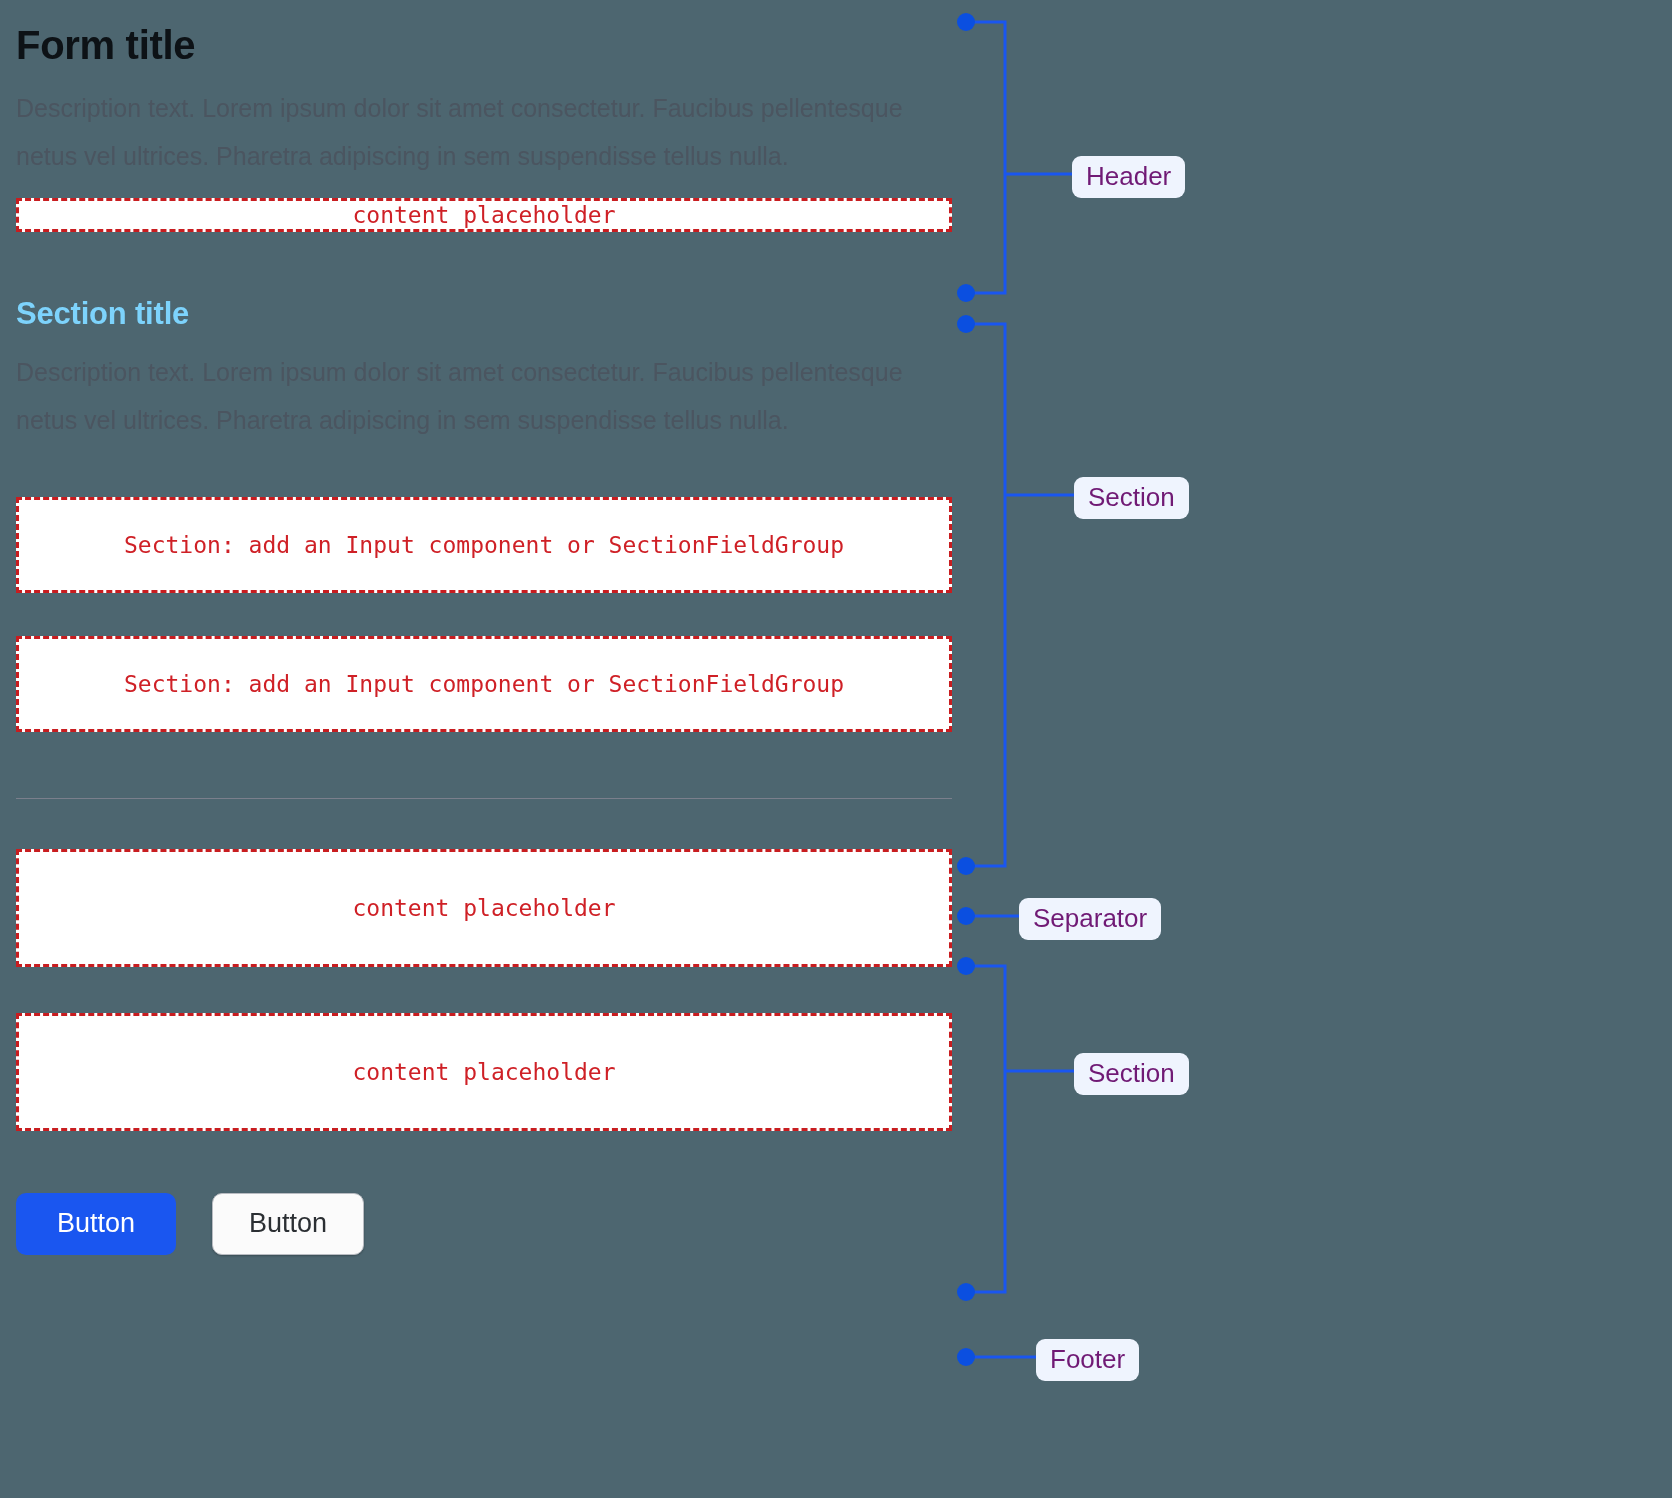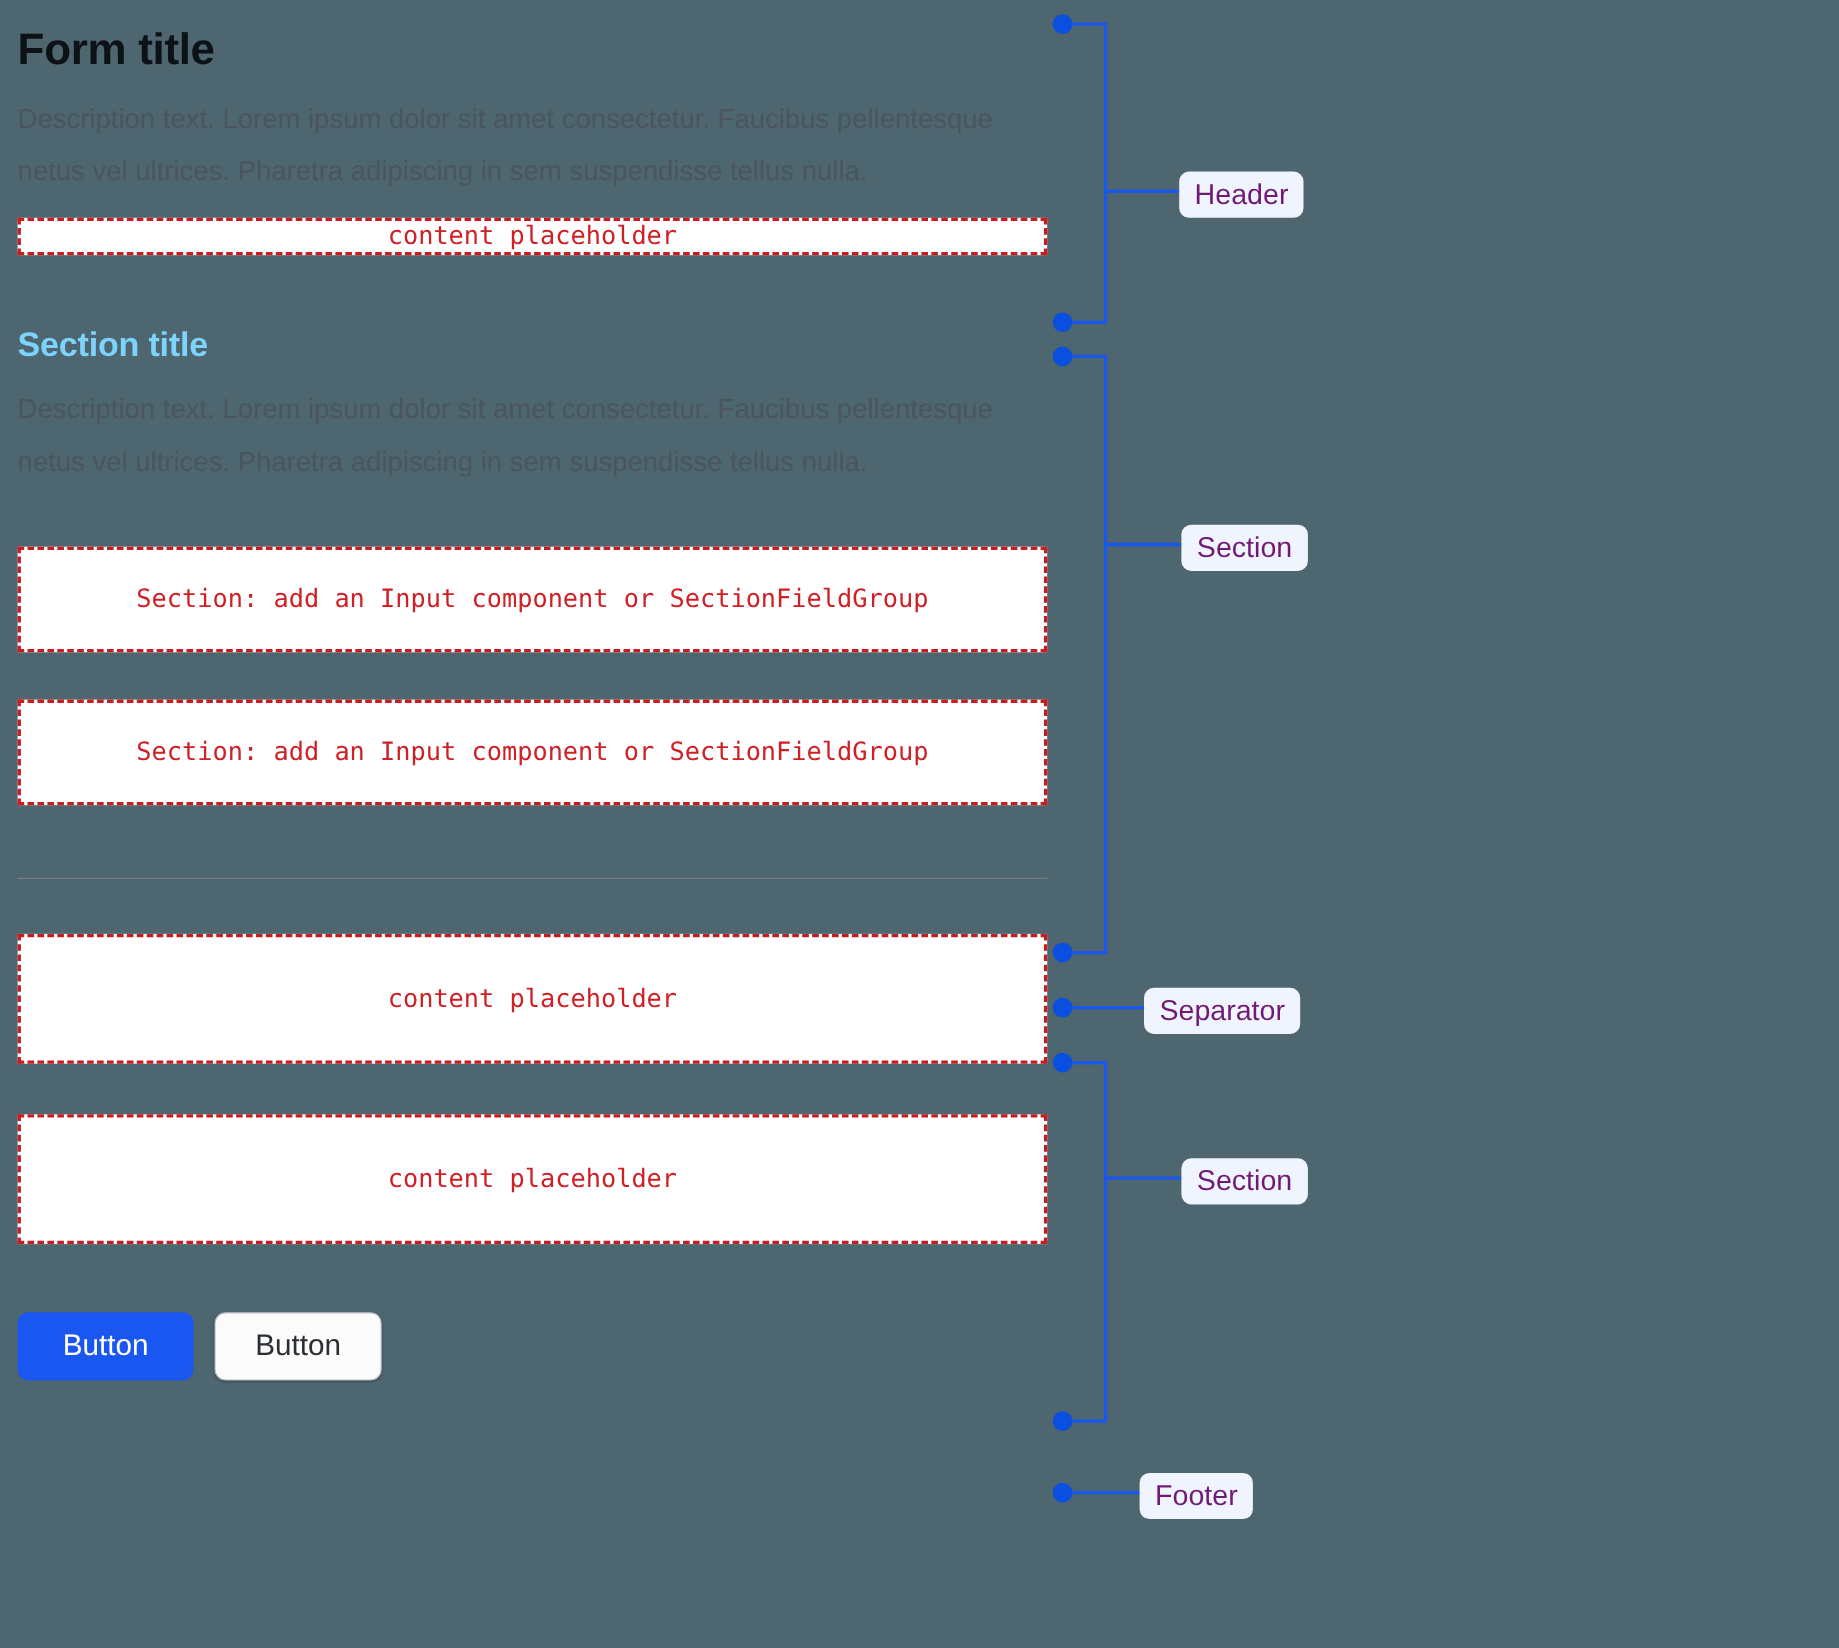--- a/index.html
+++ b/index.html
@@ -68,21 +68,21 @@
   .ph.tall   { height: 96px; }
   .ph.medium { height: 118px; }
 
   .separator {
     width: 936px;
     height: 1px;
     background: #7b7f8c;
   }
 
   
-  .btn-row { display: flex; gap: 19px; align-items: center; }
+  .btn-row { display: flex; gap: 36px; align-items: center; }
 
   .btn {
     font-size: 27px;
     border-radius: 10px;
     padding: 0 26px;
     height: 62px;
     display: flex;
     align-items: center;
     justify-content: center;
     cursor: pointer;
@@ -179,20 +179,20 @@
         <circle cx="966" cy="966" r="9"></circle>
         <circle cx="966" cy="1292" r="9"></circle>
         <circle cx="966" cy="1357" r="9"></circle>
       </g>
     </svg>
 
     <div class="badge" style="left:1072px; top:156px;">Header</div>
 
     <div class="badge" style="left:1074px; top:477px;">Section</div>
 
-    <div class="badge" style="left:1040px; top:898px;">Separator</div>
+    <div class="badge" style="left:1019px; top:898px;">Separator</div>
 
     <div class="badge" style="left:1074px; top:1053px;">Section</div>
 
     <div class="badge" style="left:1036px; top:1339px;">Footer</div>
   </div>
 
 </div>
 
 </body></html>

